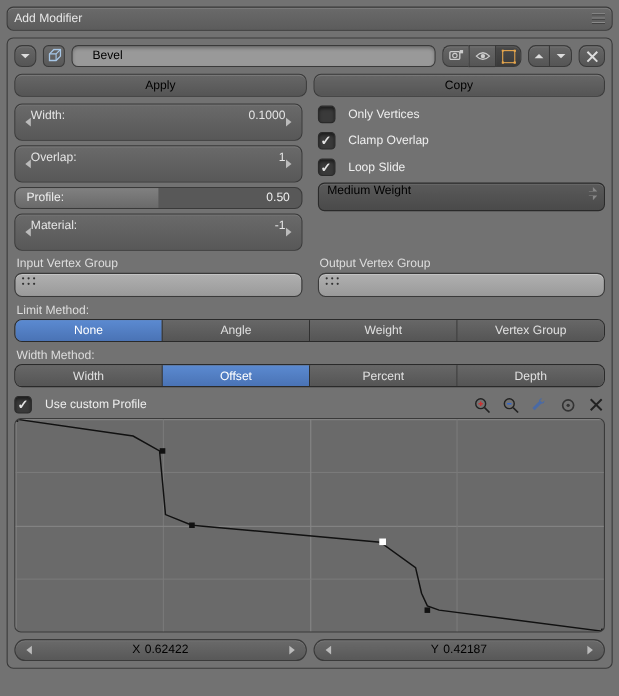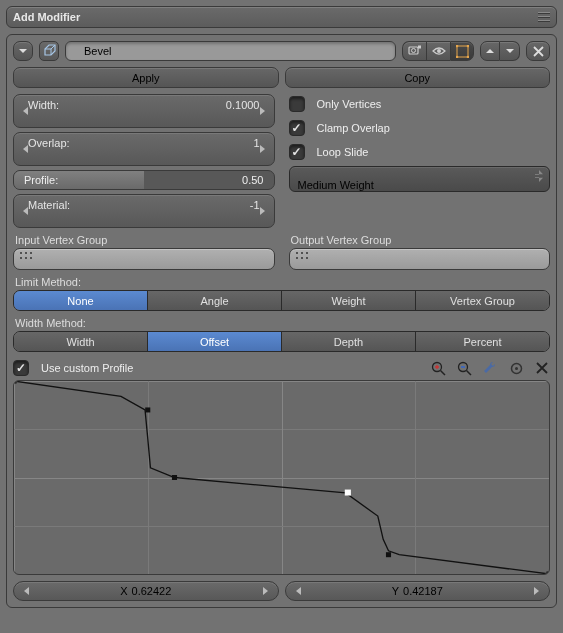--- a/index.html
+++ b/index.html
@@ -1,29 +1,29 @@
 <!DOCTYPE html>
 <html><head>
 <meta charset="utf-8">
 <style>
 *{box-sizing:border-box;margin:0;padding:0;font-family:Arial,Helvetica,sans-serif;font-size:11px;color:#000;-webkit-font-smoothing:antialiased}
 body{background:#727272;width:563px;height:633px;overflow:hidden}
 .panel{width:563px;height:633px;background:#727272;padding:6px}
 .hdr{background:linear-gradient(#6a6a6a,#5c5c5c);border:1px solid #3a3a3a;border-radius:6px;height:22px;display:flex;align-items:center;padding:0 6px;margin-bottom:6px;box-shadow:inset 0 1px 0 rgba(255,255,255,.15)}
-.hdr-title{color:#e8e8e8;font-weight:bold;flex:1}
+.hdr-title{color:#e8e8e8;font-weight:normal;flex:1}
 .grip{width:12px;height:14px;display:flex;flex-direction:column;justify-content:space-between;padding:2px 0}
 .grip div{height:2px;background:#8a8a8a;border-bottom:1px solid #3a3a3a}
 .row{display:flex;gap:6px;margin-bottom:4px;align-items:center}
 .body{background:#727272;border:1px solid #3a3a3a;border-radius:6px;padding:6px}
 .btn{height:21px;background:linear-gradient(#676767,#555);border:1px solid #3a3a3a;border-radius:7px;display:flex;align-items:center;justify-content:center;color:#e0e0e0;cursor:pointer;box-shadow:inset 0 1px 0 rgba(255,255,255,.12)}
 .icbtn{width:24px;height:20px}
 .arr{width:20px;height:20px;padding:0}
 .arr svg{width:10px;height:10px}
 .namebox{flex:1;height:20px;background:#999;border:1px solid #3a3a3a;border-radius:6px;display:flex;align-items:center;padding:0 18px;color:#000;box-shadow:inset 0 2px 3px rgba(0,0,0,.25)}
-.sel{flex:1;height:20px;background:linear-gradient(#5a5a5a,#4a4a4a);border:1px solid #2a2a2a;border-radius:6px;display:flex;align-items:flex-start;padding:12px 8px;color:#e0e0e0;box-shadow:inset 0 1px 0 rgba(255,255,255,.1);position:relative}
+.sel{flex:1;height:20px;background:linear-gradient(#5a5a5a,#4a4a4a);border:1px solid #2a2a2a;border-radius:6px;display:flex;align-items:flex-end;padding:12px 8px;color:#e0e0e0;box-shadow:inset 0 1px 0 rgba(255,255,255,.1);position:relative}
 .sel::after{content:"";position:absolute;right:6px;top:3px;width:8px;height:12px;background:linear-gradient(#888 0 40%,transparent 40% 60%,#888 60% 100%);clip-path:polygon(50% 0,100% 35%,0 35%,0 65%,100% 65%,50% 100%)}
 .numf{height:20px;background:linear-gradient(#6a6a6a,#585858);border:1px solid #3a3a3a;border-radius:7px;display:flex;align-items:flex-end;padding:16px 14px;position:relative;box-shadow:inset 0 1px 0 rgba(255,255,255,.1)}
 .numf::before{content:"";position:absolute;left:5px;top:50%;transform:translateY(-50%);border:4px solid transparent;border-right:5px solid #bbb}
 .numf::after{content:"";position:absolute;right:5px;top:50%;transform:translateY(-50%);border:4px solid transparent;border-left:5px solid #bbb}
 .numf .lab{color:#e5e5e5;flex:1}
 .numf .val{color:#e5e5e5}
 .slid{height:20px;border:1px solid #3a3a3a;border-radius:7px;display:flex;align-items:center;padding:0 10px;position:relative;overflow:hidden;background:#585858}
 .slid .fill{position:absolute;left:0;top:0;bottom:0;background:linear-gradient(#808080,#6a6a6a)}
 .slid .lab,.slid .val{position:relative;color:#eee}
 .slid .lab{flex:1}
@@ -216,22 +216,22 @@
         <div class="sb act">None</div>
         <div class="sb">Angle</div>
         <div class="sb">Weight</div>
         <div class="sb">Vertex Group</div>
       </div>
 
     <div class="glab" style="margin-top:6px">Width Method:</div>
     <div class="seg" id="segWidth">
         <div class="sb">Width</div>
         <div class="sb act">Offset</div>
+        <div class="sb">Percent</div>
         <div class="sb">Depth</div>
-        <div class="sb">Percent</div>
       </div>
 
     <div class="curveWrap">
       <div class="row" style="margin:8px 0 0">
           <div class="cbx on" id="cb4"></div>
           <span class="clab">Use custom Profile</span>
         <div style="flex:1"></div>
         <div class="ctoolbar" style="padding:0">
           <div class="cticon">
               <svg width="15" height="15" viewBox="0 0 15 15">

